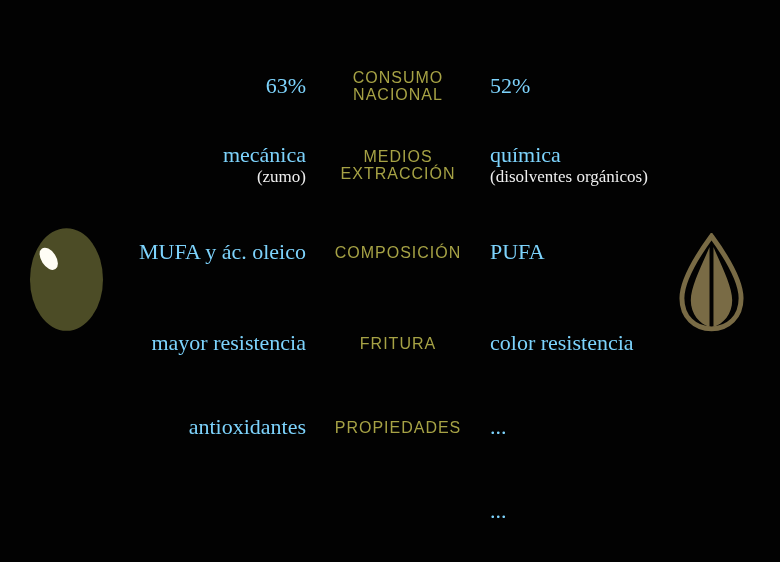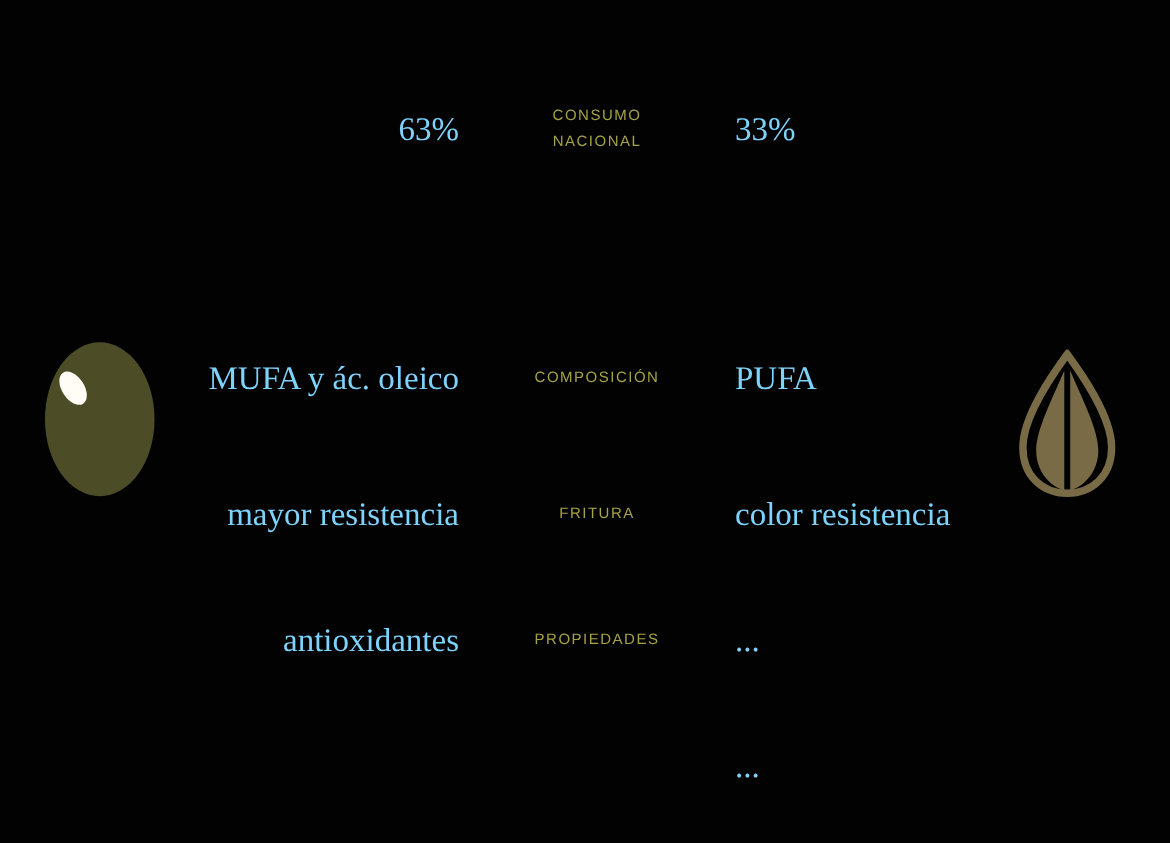--- a/index.html
+++ b/index.html
@@ -24,21 +24,21 @@
   }
   .sub {
     color: #efefef;
     font-size: 17px;
     line-height: 20px;
     font-family: "Liberation Serif", serif;
   }
   .cat {
     color: #a6a245;
     font-family: "Liberation Sans", sans-serif;
-    font-size: 10px;
+    font-size: 16px;
     line-height: 17px;
     letter-spacing: 1px;
     text-transform: uppercase;
   }
   .icon { position: absolute; }
   .icon-olive { left: 29px; top: 227px; width: 75px; height: 105px; }
   .icon-seed  { left: 676px; top: 233px; width: 71px; height: 99px; }
   
   .r1 { top: 60px;  height: 52px; }
   .r2 { top: 136px; height: 58px; }
@@ -70,25 +70,39 @@
   <div class="row r1">
     <div class="cell left">
       <div class="main">63%</div>
       <div class="sub"></div>
     </div>
     <div class="cell center">
       <div class="cat">CONSUMO</div>
       <div class="cat">NACIONAL</div>
     </div>
     <div class="cell right">
-      <div class="main">33%</div>
+      <div class="main">52%</div>
       <div class="sub"></div>
     </div>
   </div>
 
+  <div class="row r2">
+    <div class="cell left">
+      <div class="main">mecánica</div>
+      <div class="sub">(zumo)</div>
+    </div>
+    <div class="cell center">
+      <div class="cat">MEDIOS</div>
+      <div class="cat">EXTRACCIÓN</div>
+    </div>
+    <div class="cell right">
+      <div class="main">química</div>
+      <div class="sub">(disolventes orgánicos)</div>
+    </div>
+  </div>
 
   <div class="row r3">
     <div class="cell left">
       <div class="main">MUFA y ác. oleico</div>
     </div>
     <div class="cell center">
       <div class="cat">COMPOSICIÓN</div>
     </div>
     <div class="cell right">
       <div class="main">PUFA</div>

